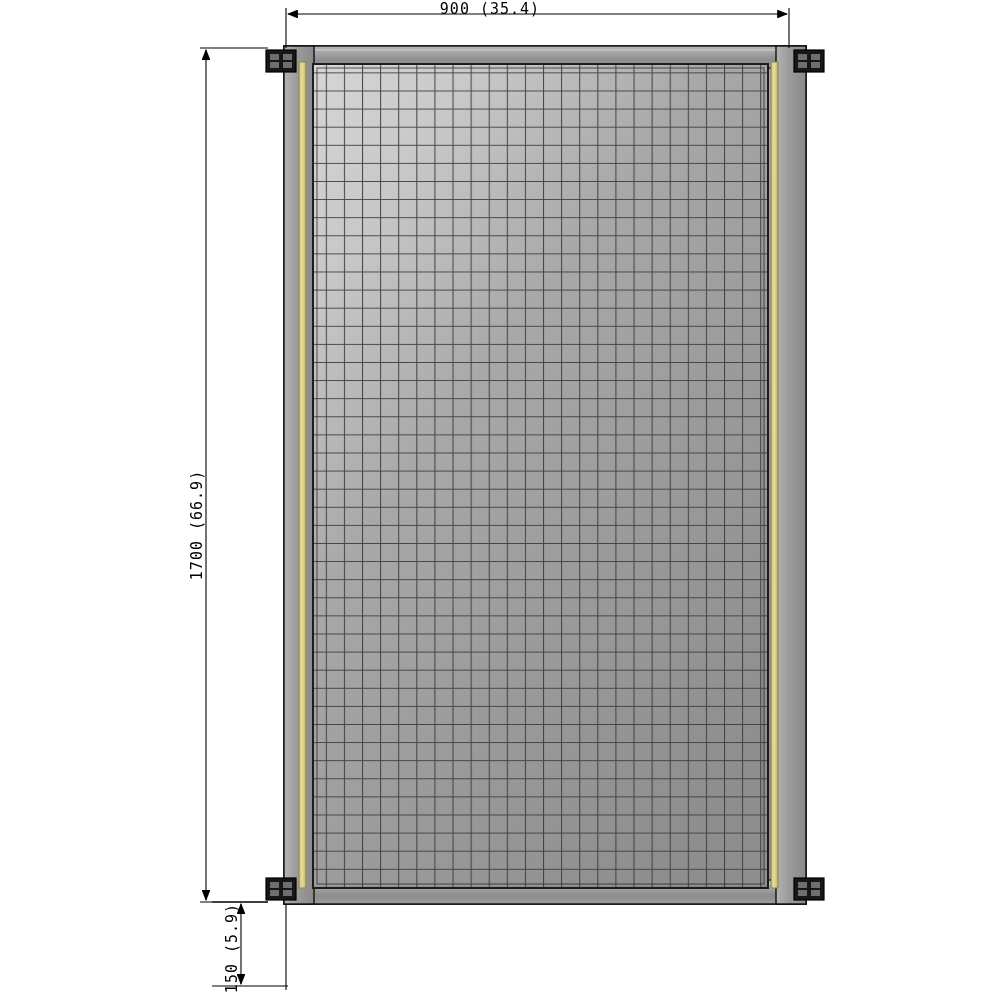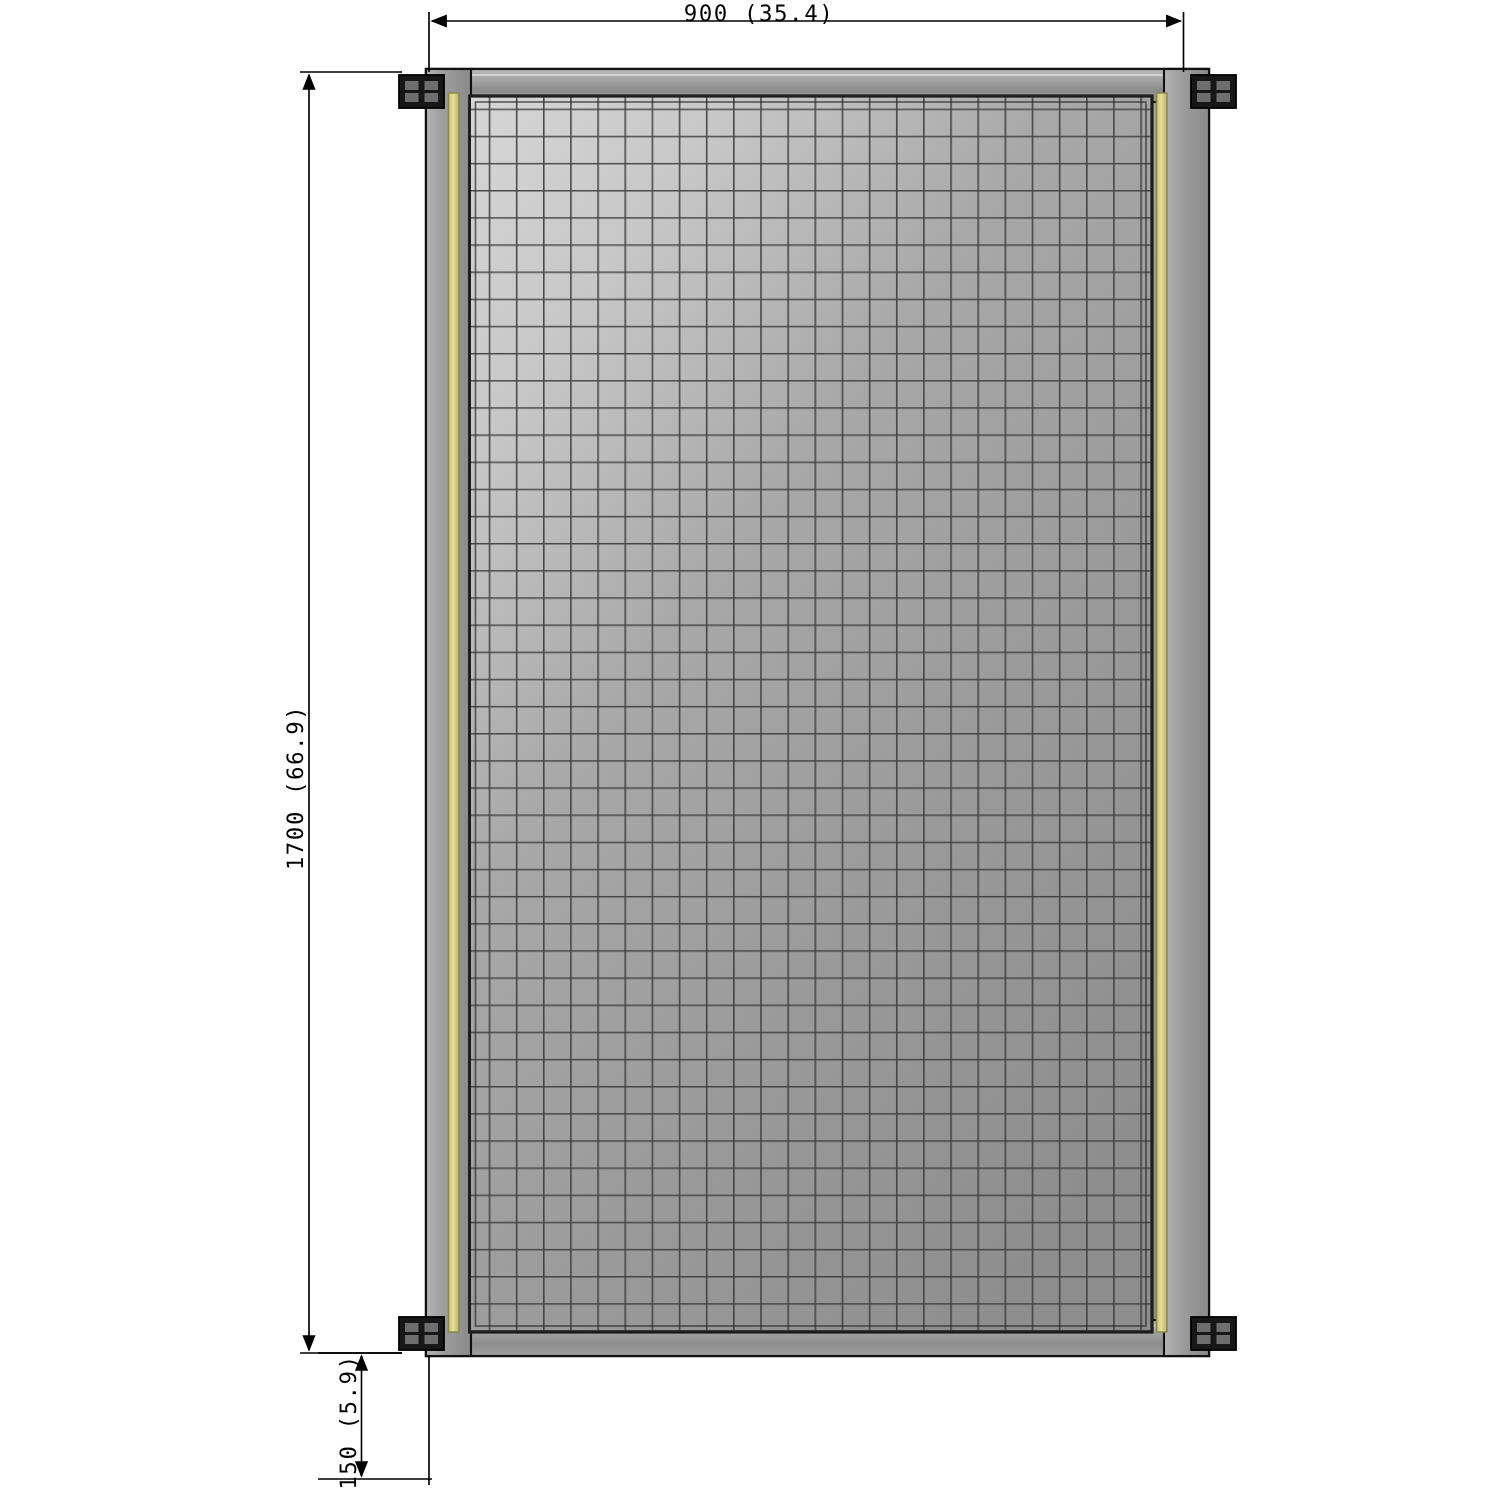--- a/index.html
+++ b/index.html
@@ -22,21 +22,21 @@
   }
   .dim-label {
     position: absolute;
     font-family: "DejaVu Sans Mono", monospace;
     font-size: 15px;
     letter-spacing: 1px;
     color: #000;
     white-space: nowrap;
   }
   #label-width {
-    left: 506px;
+    left: 490px;
     top: 0px;
     transform: translateX(-50%);
   }
   #label-height {
     left: 197px;
     top: 525px;
     transform: translate(-50%, -50%) rotate(-90deg);
     transform-origin: center center;
   }
   #label-base {

